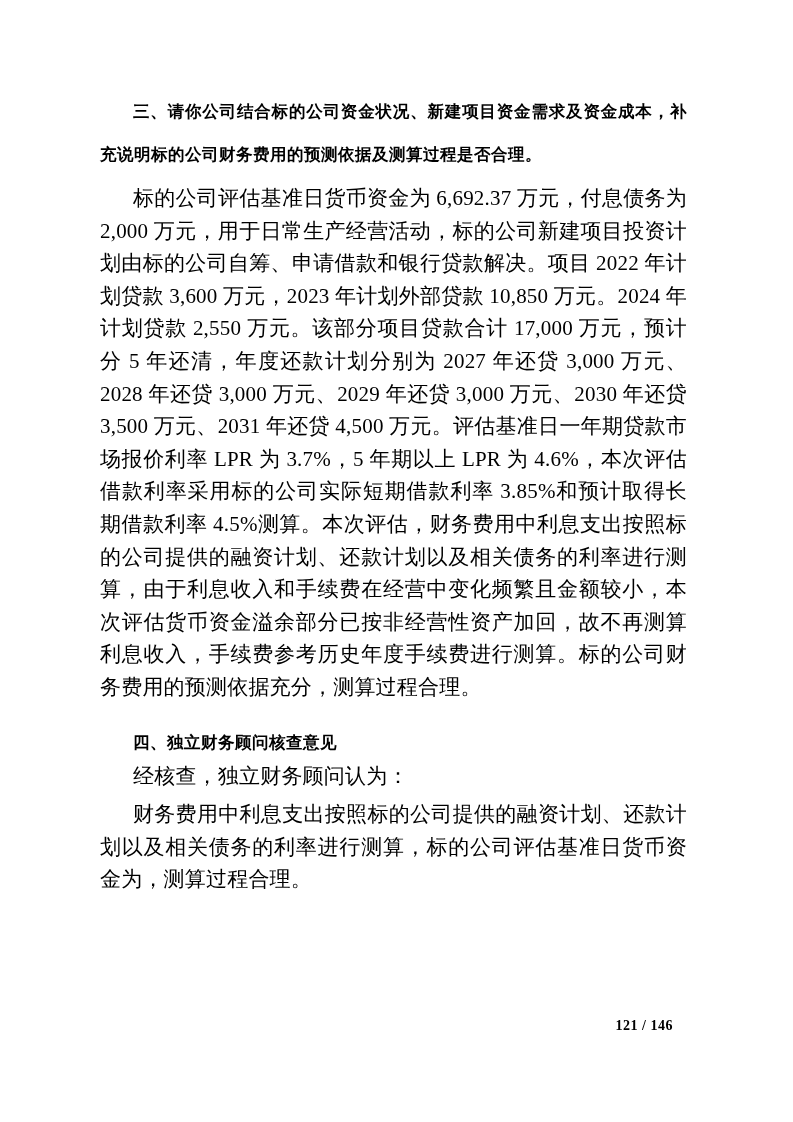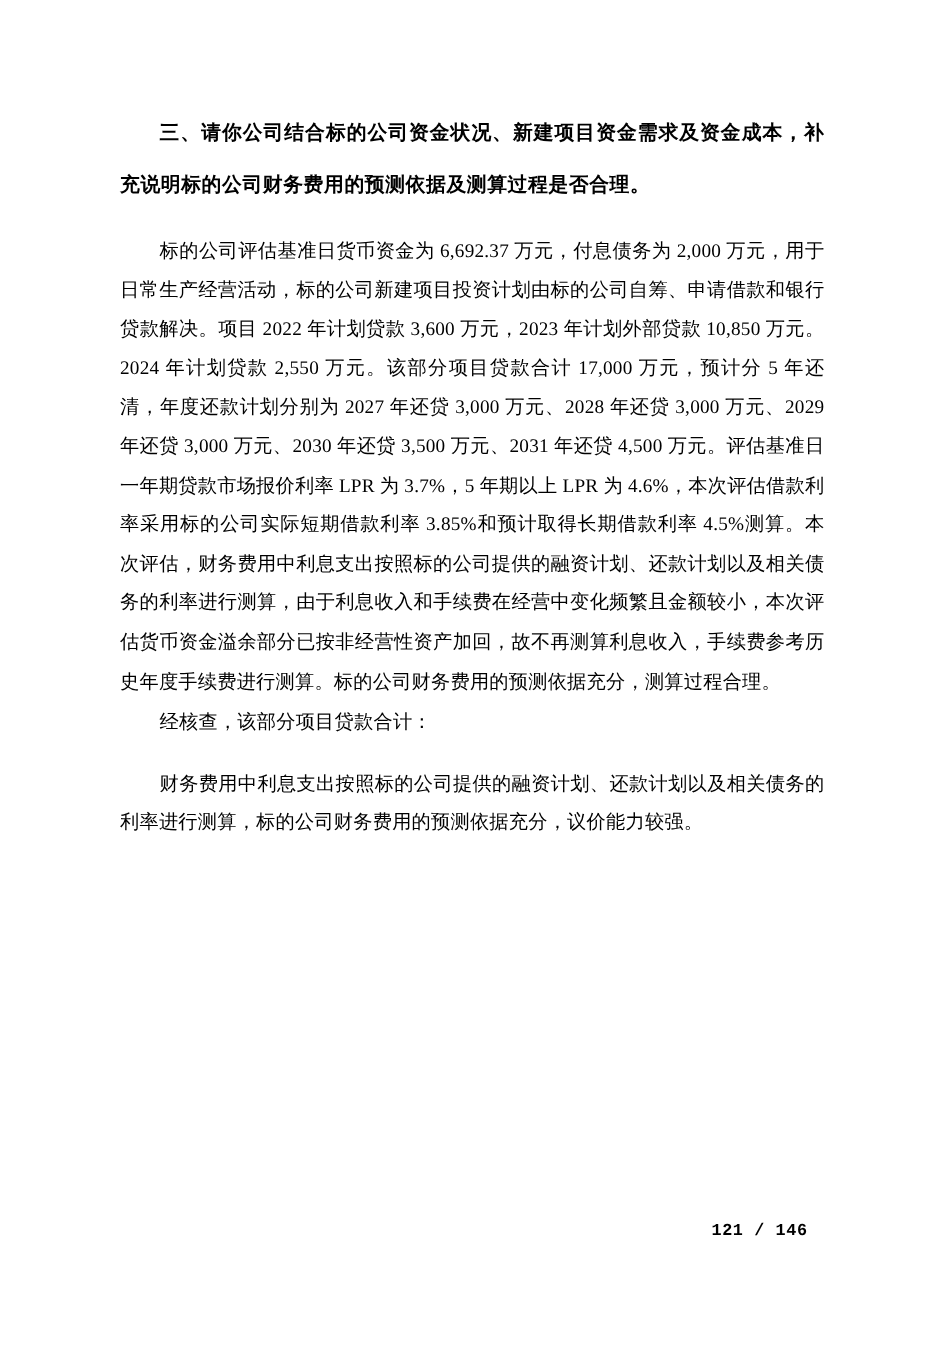--- a/index.html
+++ b/index.html
@@ -32,51 +32,52 @@
     text-align: justify;
     text-indent: 33px;
     margin: 0;
     letter-spacing: 0.5px;
   }
   .heading.sub {
     margin-top: 22px;
     line-height: 32px;
   }
   .para {
-    font-size: 16px;
+    font-size: 21px;
     line-height: 32.6px;
     text-align: justify;
     text-indent: 33px;
-    margin: 18px 0 0 0;
+    margin: 6px 0 0 0;
     letter-spacing: 0.2px;
   }
   .para.intro {
     margin-top: 2px;
   }
   .footer-pagenum {
     position: absolute;
     top: 1018px;
     right: 120px;
     font-size: 14px;
     font-weight: bold;
-    font-family: Liberation Mono, monospace;
+    font-family: Liberation Serif, serif;
     letter-spacing: 0.5px;
   }
 </style>
 </head>
 <body>
 
 <div class="page">
 
   <h2 class="heading">三、请你公司结合标的公司资金状况、新建项目资金需求及资金成本，补充说明标的公司财务费用的预测依据及测算过程是否合理。</h2>
 
   <p class="para">标的公司评估基准日货币资金为 6,692.37 万元，付息债务为 2,000 万元，用于日常生产经营活动，标的公司新建项目投资计划由标的公司自筹、申请借款和银行贷款解决。项目 2022 年计划贷款 3,600 万元，2023 年计划外部贷款 10,850 万元。2024 年计划贷款 2,550 万元。该部分项目贷款合计 17,000 万元，预计分 5 年还清，年度还款计划分别为 2027 年还贷 3,000 万元、2028 年还贷 3,000 万元、2029 年还贷 3,000 万元、2030 年还贷 3,500 万元、2031 年还贷 4,500 万元。评估基准日一年期贷款市场报价利率 LPR 为 3.7%，5 年期以上 LPR 为 4.6%，本次评估借款利率采用标的公司实际短期借款利率 3.85%和预计取得长期借款利率 4.5%测算。本次评估，财务费用中利息支出按照标的公司提供的融资计划、还款计划以及相关债务的利率进行测算，由于利息收入和手续费在经营中变化频繁且金额较小，本次评估货币资金溢余部分已按非经营性资产加回，故不再测算利息收入，手续费参考历史年度手续费进行测算。标的公司财务费用的预测依据充分，测算过程合理。</p>
 
+  <h2 class="heading sub">四、独立财务顾问核查意见</h2>
 
-  <p class="para intro">经核查，该部分项目贷款合计：</p>
+  <p class="para intro">经核查，独立财务顾问认为：</p>
 
 
 
-  <p class="para">财务费用中利息支出按照标的公司提供的融资计划、还款计划以及相关债务的利率进行测算，标的公司财务费用的预测依据充分，议价能力较强。</p>
+  <p class="para">财务费用中利息支出按照标的公司提供的融资计划、还款计划以及相关债务的利率进行测算，标的公司评估基准日货币资金为，测算过程合理。</p>
 
   <div class="footer-pagenum">121 / 146</div>
 
 </div>
 
 </body></html>

